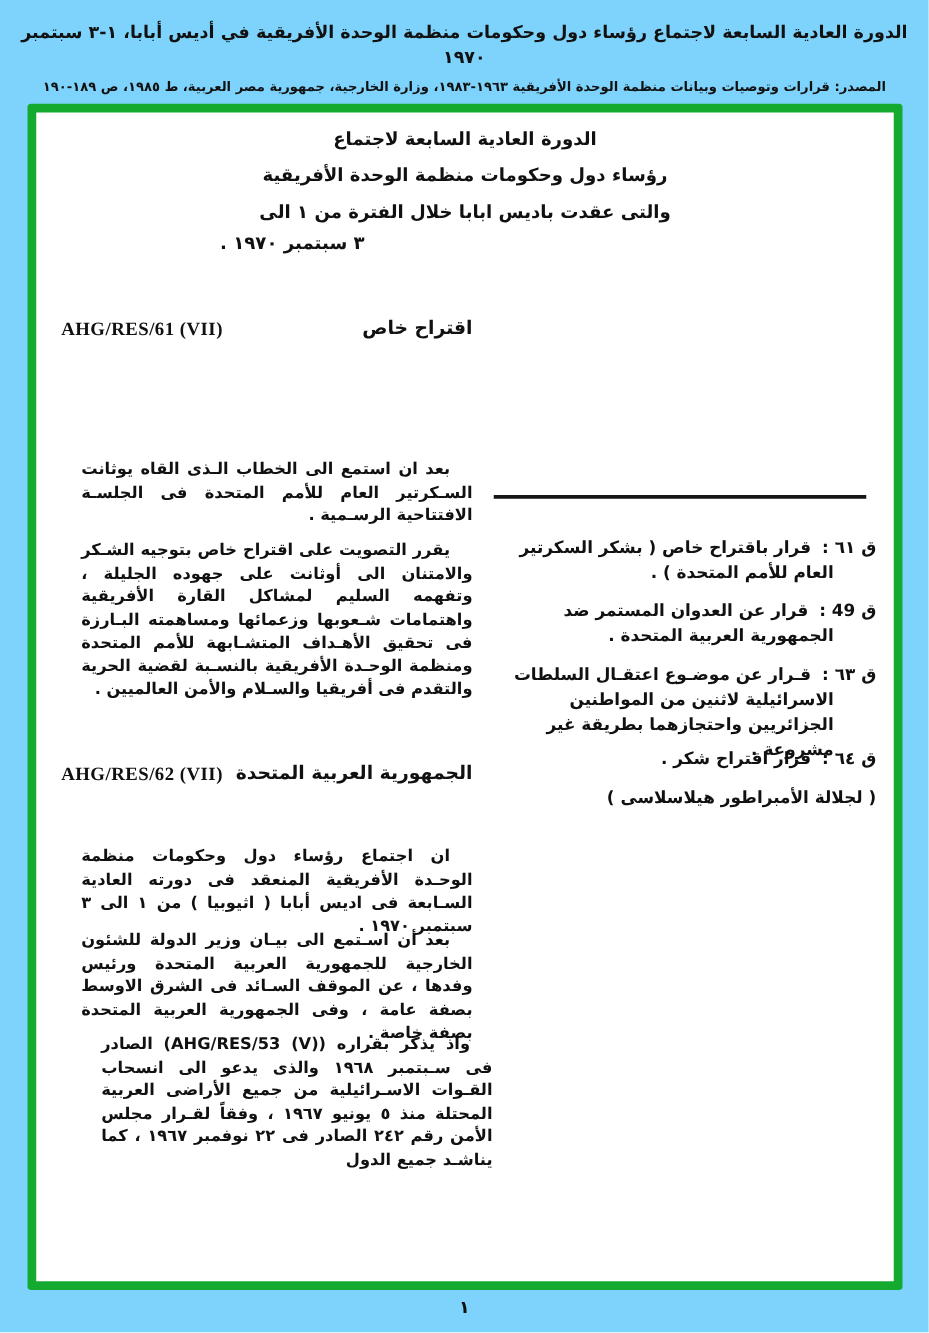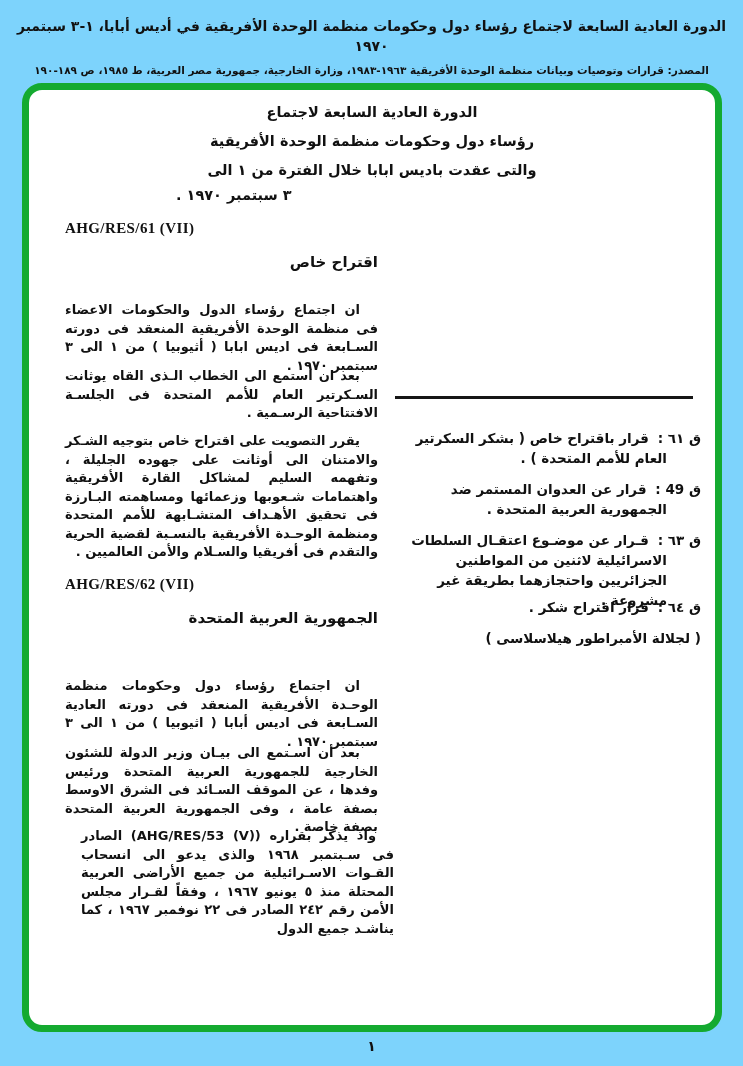--- a/index.html
+++ b/index.html
@@ -9,31 +9,31 @@
   }
 
   
   .top-header { position:absolute; top:16px; left:0; width:100%; text-align:center; direction:rtl; font-weight:bold; }
   .top-title  { font-size:14px; line-height:20px; }
   .top-source { font-size:10.5px; line-height:14px; margin-top:7px; }
 
   
   .frame {
     position:absolute; left:22px; top:83px; width:700px; height:949px;
-    box-sizing:border-box; border:7px solid #14aa30; border-radius:20px; background:#fff;
+    box-sizing:border-box; border:7px solid #14aa30; border-radius:3px; background:#fff;
   }
 
   
   .session-title { position:absolute; top:8px; left:133px; width:420px; direction:rtl; font-weight:bold; font-size:14.5px; text-align:center; }
   .session-title .l  { line-height:29px; }
   .session-title .l4 { line-height:20px; text-align:left; padding-left:14px; }
 
   
-  .res-code { position:absolute; left:36px; direction:ltr; text-align:left;
-              font-family:"Liberation Serif", serif; font-weight:bold; font-size:15px; letter-spacing:.4px; }
+  .res-code { position:absolute; left:20px; direction:ltr; text-align:left;
+              font-family:"Liberation Serif", serif; font-weight:bold; font-size:15px; letter-spacing:.4px;margin-top:36px; }
   .code-61 { top:130px; }
   .code-62 { top:486px; }
 
   .res-title { position:absolute; left:36px; width:313px; direction:rtl; text-align:right; font-weight:bold; font-size:15px; }
   .title-61 { top:163px; }
   .title-62 { top:515px; line-height:27px; }
 
   .para { position:absolute; left:36px; width:313px; direction:rtl; text-align:justify;
           font-weight:bold; font-size:13px; line-height:18.5px; text-indent:18px; }
   .p1 { top:198px; } .p2 { top:264px; } .p3 { top:329px; }
@@ -66,21 +66,20 @@
 
     <div class="session-title">
       <div class="l">الدورة العادية السابعة لاجتماع</div>
       <div class="l">رؤساء دول وحكومات منظمة الوحدة الأفريقية</div>
       <div class="l">والتى عقدت باديس ابابا خلال الفترة من ١ الى</div>
       <div class="l l4">٣ سبتمبر ١٩٧٠ .</div>
     </div>
 
     <div class="res-code code-61">AHG/RES/61 (VII)</div>
     <div class="res-title title-61">اقتراح خاص</div>
-    <p class="para p1">ان اجتماع رؤساء الدول والحكومات الاعضاء فى منظمة الوحدة الأفريقية المنعقد فى دورته السـابعة فى اديس ابابا ( أثيوبيا ) من ١ الى ٣ سبتمبر ١٩٧٠ .</p>
     <p class="para p2">بعد ان استمع الى الخطاب الـذى القاه يوثانت السـكرتير العام للأمم المتحدة فى الجلسـة الافتتاحية الرسـمية .</p>
     <p class="para p3">يقرر التصويت على اقتراح خاص بتوجيه الشـكر والامتنان الى أوثانت على جهوده الجليلة ، وتفهمه السليم لمشاكل القارة الأفريقية واهتمامات شـعوبها وزعمائها ومساهمته البـارزة فى تحقيق الأهـداف المتشـابهة للأمم المتحدة ومنظمة الوحـدة الأفريقية بالنسـبة لقضية الحرية والتقدم فى أفريقيا والسـلام والأمن العالميين .</p>
 
     <div class="res-code code-62">AHG/RES/62 (VII)</div>
     <div class="res-title title-62">
       <div>الجمهورية العربية المتحدة</div>
     </div>
     <p class="para p4">ان اجتماع رؤساء دول وحكومات منظمة الوحـدة الأفريقية المنعقد فى دورته العادية السـابعة فى اديس أبابا ( اثيوبيا ) من ١ الى ٣ سبتمبر ١٩٧٠ .</p>
     <p class="para p5">بعد أن اسـتمع الى بيـان وزير الدولة للشئون الخارجية للجمهورية العربية المتحدة ورئيس وفدها ، عن الموقف السـائد فى الشرق الاوسط بصفة عامة ، وفى الجمهورية العربية المتحدة بصفة خاصة .</p>
     <p class="para p6">واذ يذكر بقراره (AHG/RES/53 (V)) الصادر فى سـبتمبر ١٩٦٨ والذى يدعو الى انسحاب القـوات الاسـرائيلية من جميع الأراضى العربية المحتلة منذ ٥ يونيو ١٩٦٧ ، وفقاً لقـرار مجلس الأمن رقم ٢٤٢ الصادر فى ٢٢ نوفمبر ١٩٦٧ ، كما يناشـد جميع الدول</p>

